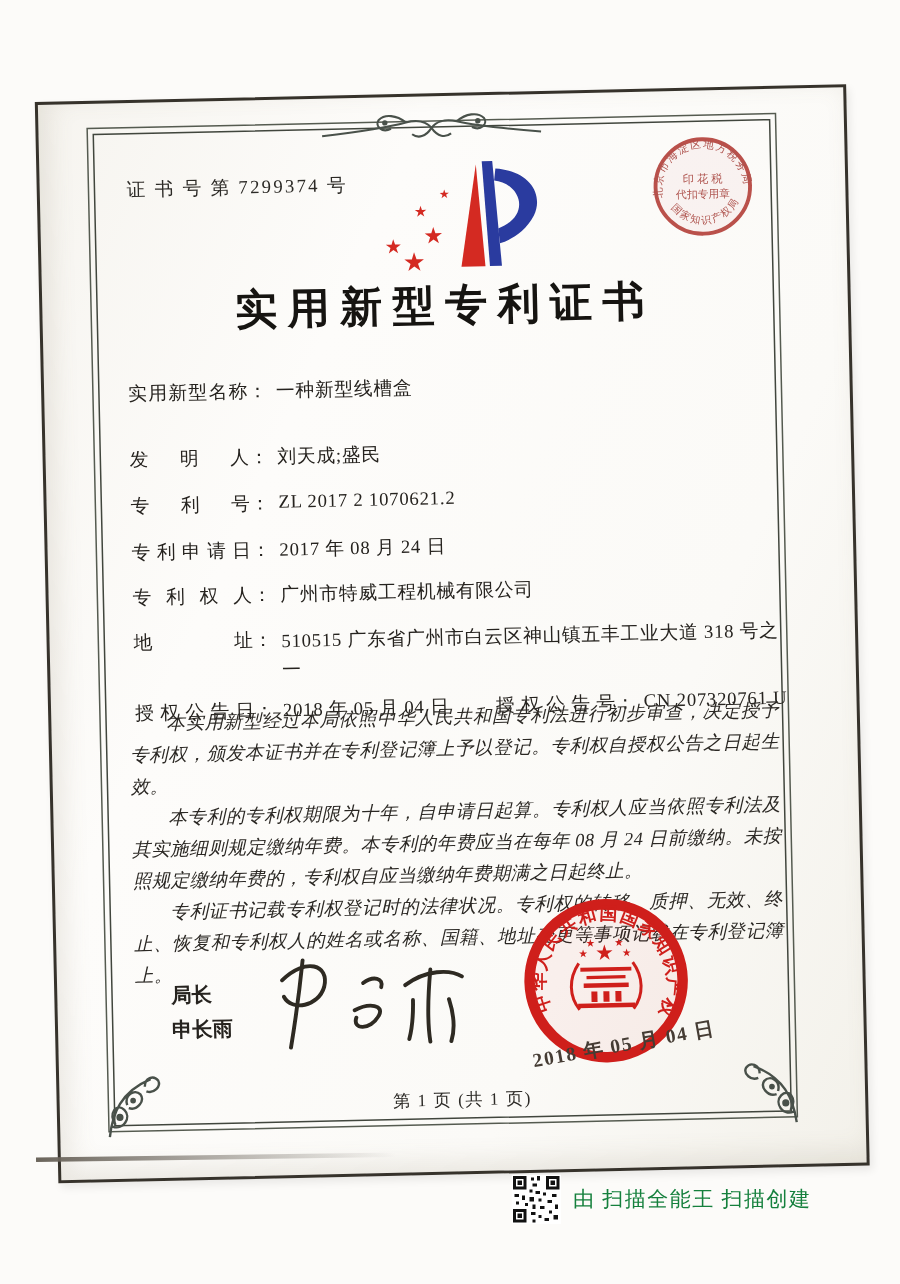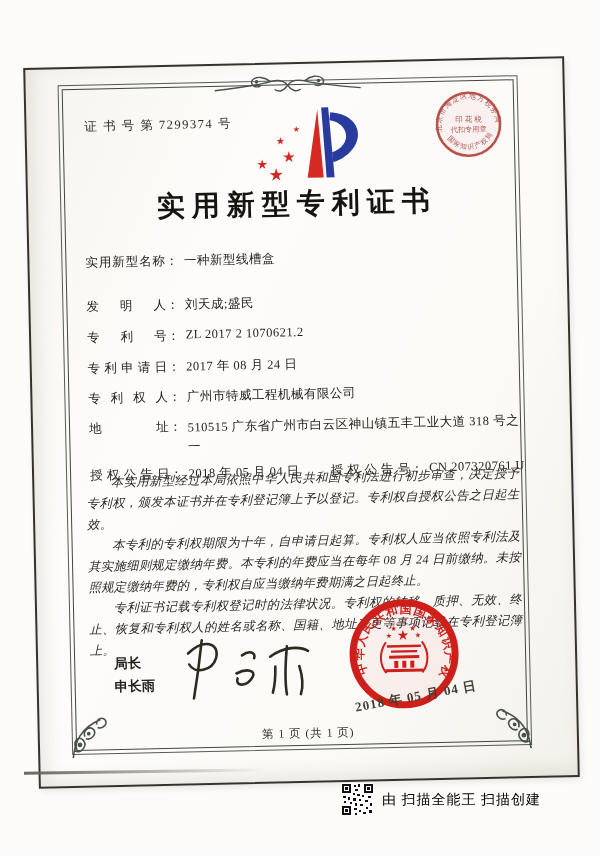--- a/index.html
+++ b/index.html
@@ -57,21 +57,21 @@
   .signature{ position:absolute; left:130px; top:560px; }
   .seal{ position:absolute; left:310px; top:536px; }
   .seal-date{
     position:absolute; left:292px; top:626px; width:170px; text-align:center;
     font-size:13px; font-weight:bold; color:#453c34; letter-spacing:1px;
     transform:rotate(-9deg);
   }
   .page-num{ position:absolute; left:0; right:0; top:662px; text-align:center; font-size:11.5px; letter-spacing:1px; color:#2c2a26; }
   
   .scan-mark{ position:absolute; left:341px; top:783px; display:flex; align-items:center; }
-  .scan-text{ font-size:14px; color:#000000; margin-left:8px; letter-spacing:1px; }
+  .scan-text{ font-size:14px; color:#15803d; margin-left:8px; letter-spacing:1px; }
   .edge-smudge{ position:absolute; left:24px; top:770px; width:240px; height:3px;
                 background:linear-gradient(90deg,#6b655c,rgba(107,101,92,0)); transform:rotate(-.8deg); }
   svg text{ font-family:"Liberation Serif","DejaVu Serif",serif; }
 </style>
 </head>
 <body>
 
 <div class="paper">
 
   <div class="frame">

